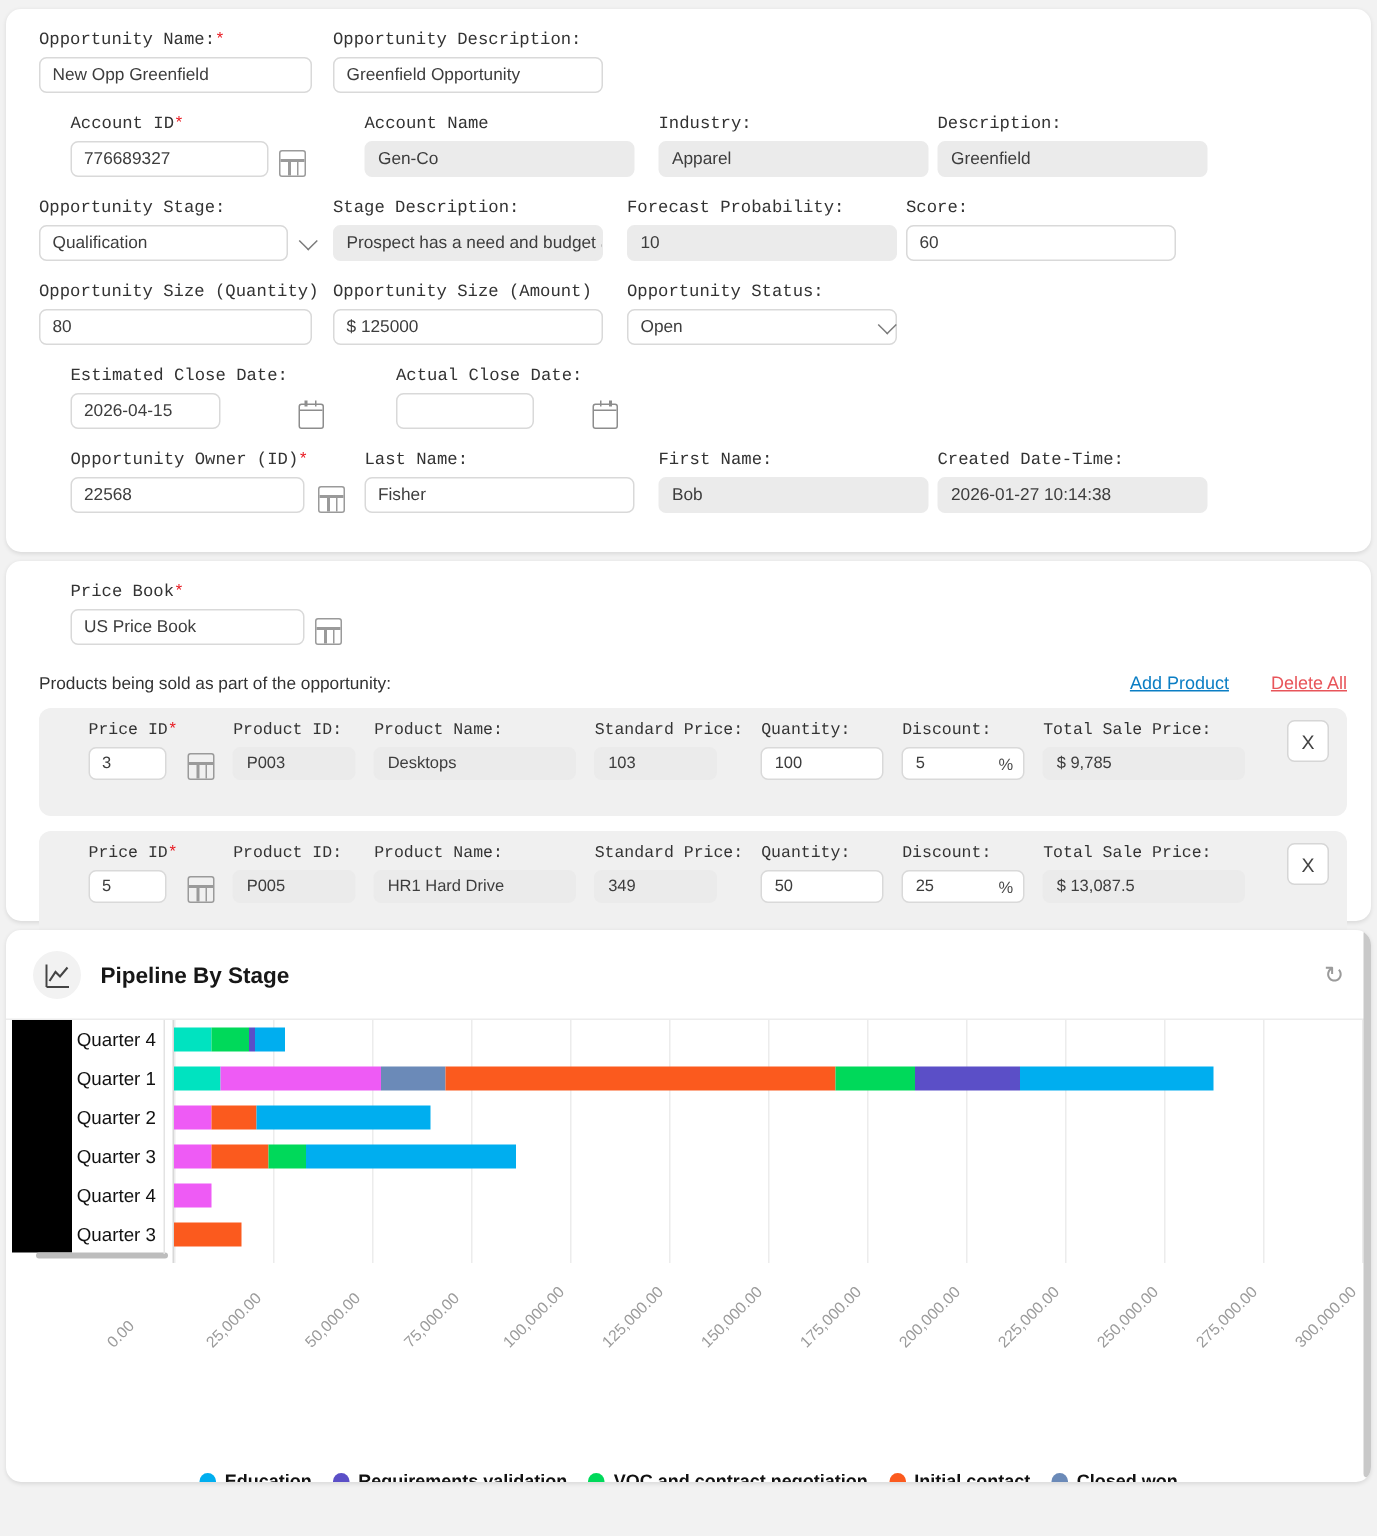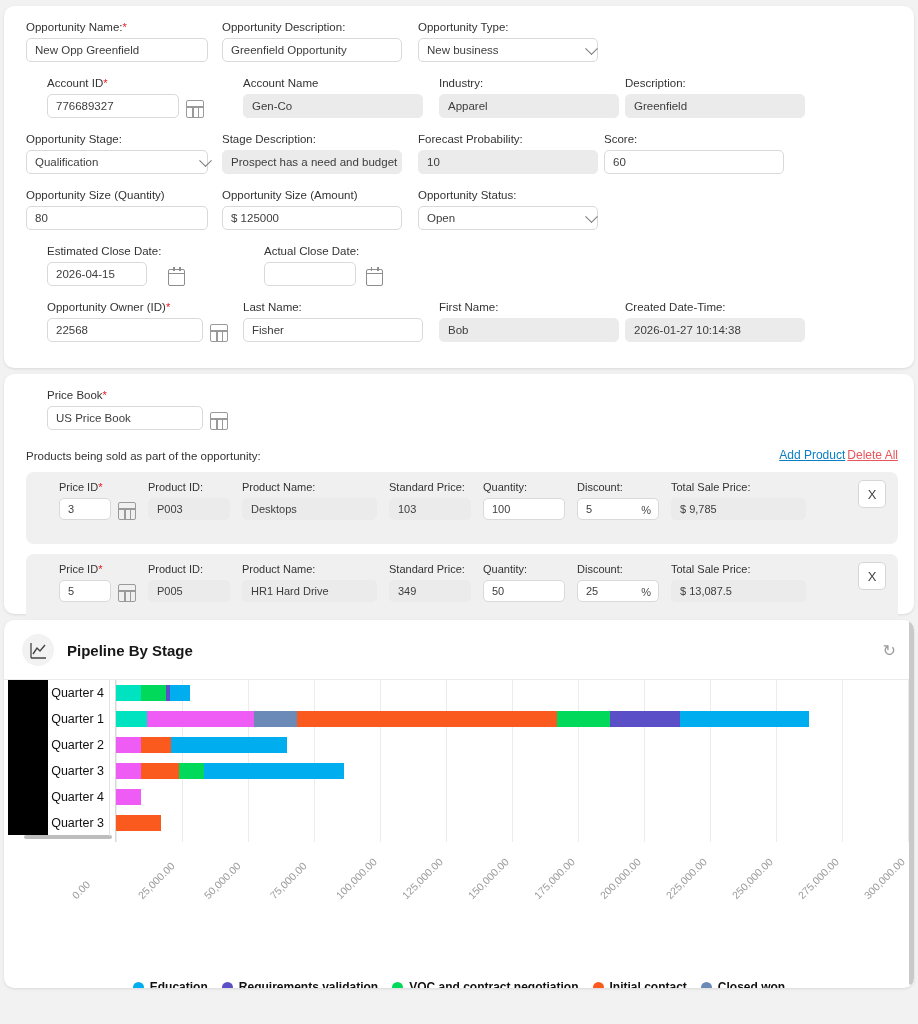--- a/index.html
+++ b/index.html
@@ -19,21 +19,21 @@
     margin: 6px 4px;
     position: relative;
   }
 
   
   #form-card { padding: 14px 16px 18px 22px; height: 362px; }
   .row { display:flex; margin-bottom: 14px; }
   .fld { position:relative; }
   .lbl {
     font-size: 11.5px; color:#333; margin-bottom: 4px;
-    display:block; white-space:nowrap; line-height:14px;
+    display:block; white-space:nowrap; line-height:14px;font-family:Liberation Mono, monospace;
   }
   .req { color:#e8171f; font-size:11px; }
   .inp {
     height: 24px; border:1px solid #d9d9d9; border-radius:5px;
     background:#fff; font-size:11.5px; color:#3d3d3d;
     padding: 0 8px; display:flex; align-items:center;
     white-space:nowrap; overflow:hidden;
   }
   .inp.ro { background:#ebebeb; border-color:#ebebeb; }
   .inp.sel { padding-right:22px; }
@@ -57,21 +57,21 @@
   .cal .t1,.cal .t2{position:absolute;top:-3.5px;width:1.6px;height:4px;background:#8d8d8d;}
   .cal .t1{left:3.5px;} .cal .t2{right:3.5px;}
 
   .c1 { width:196px; } .c2 { width:196px; } .c3 { width:186px; } .c4 { width:186px; }
   .col { margin-right:0; }
 
   
   #pb-card { padding: 14px 16px 16px 22px; height: 240px; }
   .pb-row { display:flex; justify-content:space-between; align-items:flex-end; margin-top: 18px; }
   .pb-note { font-size:11.5px; color:#333; }
-  .pb-links { display:flex; gap:2px; }
+  .pb-links { display:flex; gap:28px; }
   .lnk { font-size:12px; text-decoration:underline; cursor:pointer; }
   .lnk.add { color:#0b7ec4; }
   .lnk.del { color:#e8555a; }
   .prod {
     background:#f0f0f0; border-radius:8px; margin-top:10px;
     padding:8px 12px; display:flex; align-items:flex-start; gap:12px;
     height:72px;
   }
   .prod .fld .lbl { font-size:11px; }
   .prod .inp { height:22px; font-size:11px; }
@@ -142,25 +142,20 @@
 
   <div class="row">
     <div class="fld c1 col">
       <span class="lbl"><span>Opportunity Name:</span><span class="req">*</span></span>
       <div class="inp" style="width:182px">New Opp Greenfield</div>
     </div>
     <div class="fld c2 col">
       <span class="lbl">Opportunity Description:</span>
       <div class="inp" style="width:180px">Greenfield Opportunity</div>
     </div>
-    <div class="fld c3 col">
-      <span class="lbl">Opportunity Type:</span>
-      <div class="inp sel" style="width:180px">New business</div>
-      <span class="chev"></span>
-    </div>
   </div>
 
   <div class="row">
     <div class="fld c1 col with-icon">
       <div>
         <span class="lbl"><span>Account ID</span><span class="req">*</span></span>
         <div class="inp" style="width:132px">776689327</div>
       </div>
       <span class="lookup">
           <i class="v2"></i>
@@ -176,21 +171,21 @@
     </div>
     <div class="fld c4 col">
       <span class="lbl">Description:</span>
       <div class="inp ro" style="width:180px">Greenfield</div>
     </div>
   </div>
 
   <div class="row">
     <div class="fld c1 col">
       <span class="lbl">Opportunity Stage:</span>
-      <div class="inp sel" style="width:182px">Qualification</div>
+      <div class="inp sel" style="width:166px">Qualification</div>
       <span class="chev" style="right:12px"></span>
     </div>
     <div class="fld c2 col">
       <span class="lbl">Stage Description:</span>
       <div class="inp ro" style="width:180px">Prospect has a need and budget an</div>
     </div>
     <div class="fld c3 col">
       <span class="lbl">Forecast Probability:</span>
       <div class="inp ro" style="width:180px">10</div>
     </div>

